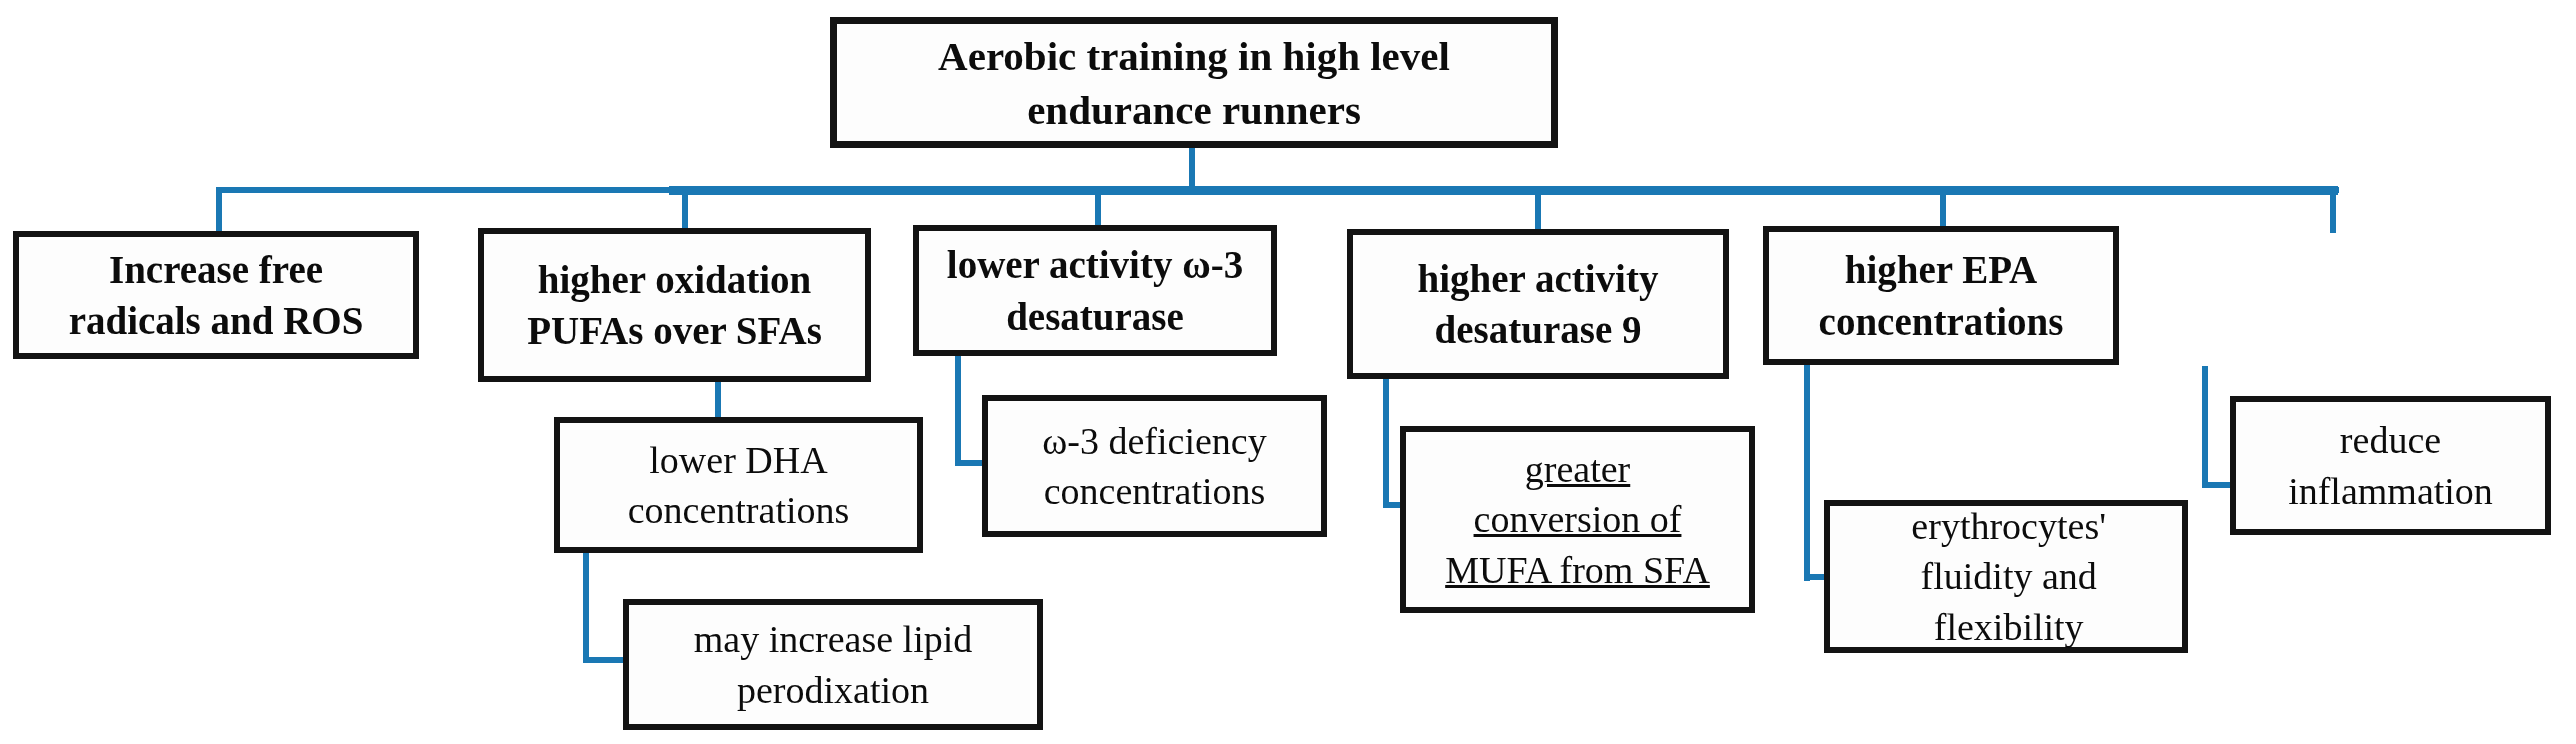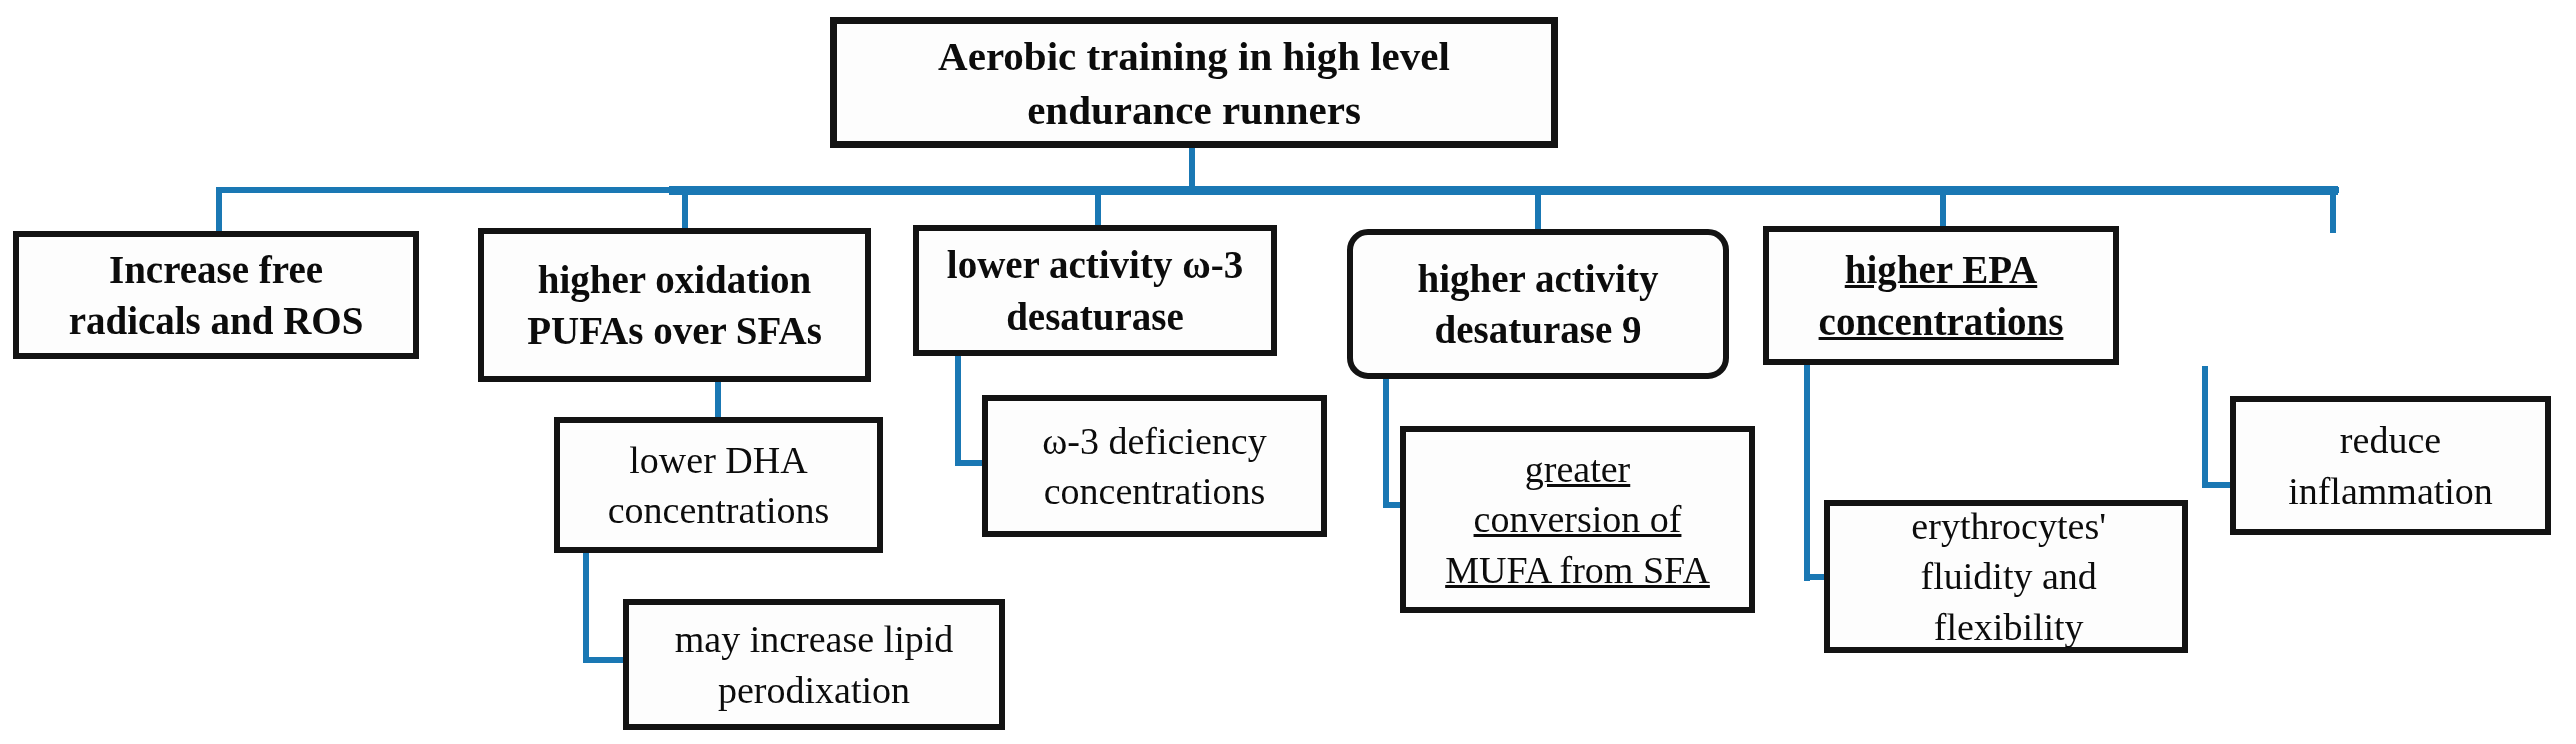--- a/index.html
+++ b/index.html
@@ -88,41 +88,41 @@
 
   <div class="node root" style="left:830px; top:17.3px; width:728px; height:131px;">Aerobic training in high level
 endurance runners</div>
 
   <div class="node lvl1" style="left:478px; top:228px; width:393px; height:154px;">higher oxidation
 PUFAs over SFAs</div>
 
   <div class="node lvl1" style="left:913px; top:225px; width:364px; height:131px;">lower activity ω-3
 desaturase</div>
 
-  <div class="node lvl1" style="left:1347px; top:229px; width:382px; height:150px;border-radius:21px;">higher activity
+  <div class="node lvl1" style="left:1347px; top:229px; width:382px; height:150px;">higher activity
 desaturase 9</div>
 
-  <div class="node lvl1" style="left:1763px; top:226px; width:356px; height:139px;text-decoration:underline;">higher EPA
+  <div class="node lvl1" style="left:1763px; top:226px; width:356px; height:139px;">higher EPA
 concentrations</div>
 
 
-  <div class="node lvl2" style="left:554px; top:417px; width:329px; height:136px;">lower DHA
+  <div class="node lvl2" style="left:554px; top:417px; width:369px; height:136px;">lower DHA
 concentrations</div>
 
   <div class="node lvl2" style="left:982px; top:395px; width:345px; height:142px;">ω-3 deficiency
 concentrations</div>
 
   <div class="node lvl2" style="left:1400px; top:426px; width:355px; height:187px;text-decoration:underline;">greater
 conversion of
 MUFA from SFA</div>
 
   <div class="node lvl2" style="left:1824px; top:500px; width:364px; height:153px;padding-left:14px;">erythrocytes'
 fluidity and
 flexibility</div>
 
   <div class="node lvl2" style="left:2230px; top:396px; width:321px; height:139px;">reduce
 inflammation</div>
 
-  <div class="node lvl2" style="left:623px; top:599px; width:382px; height:131px;">may increase lipid
+  <div class="node lvl2" style="left:623px; top:599px; width:420px; height:131px;">may increase lipid
 perodixation</div>
 
 </div>
 
 
 </body></html>

